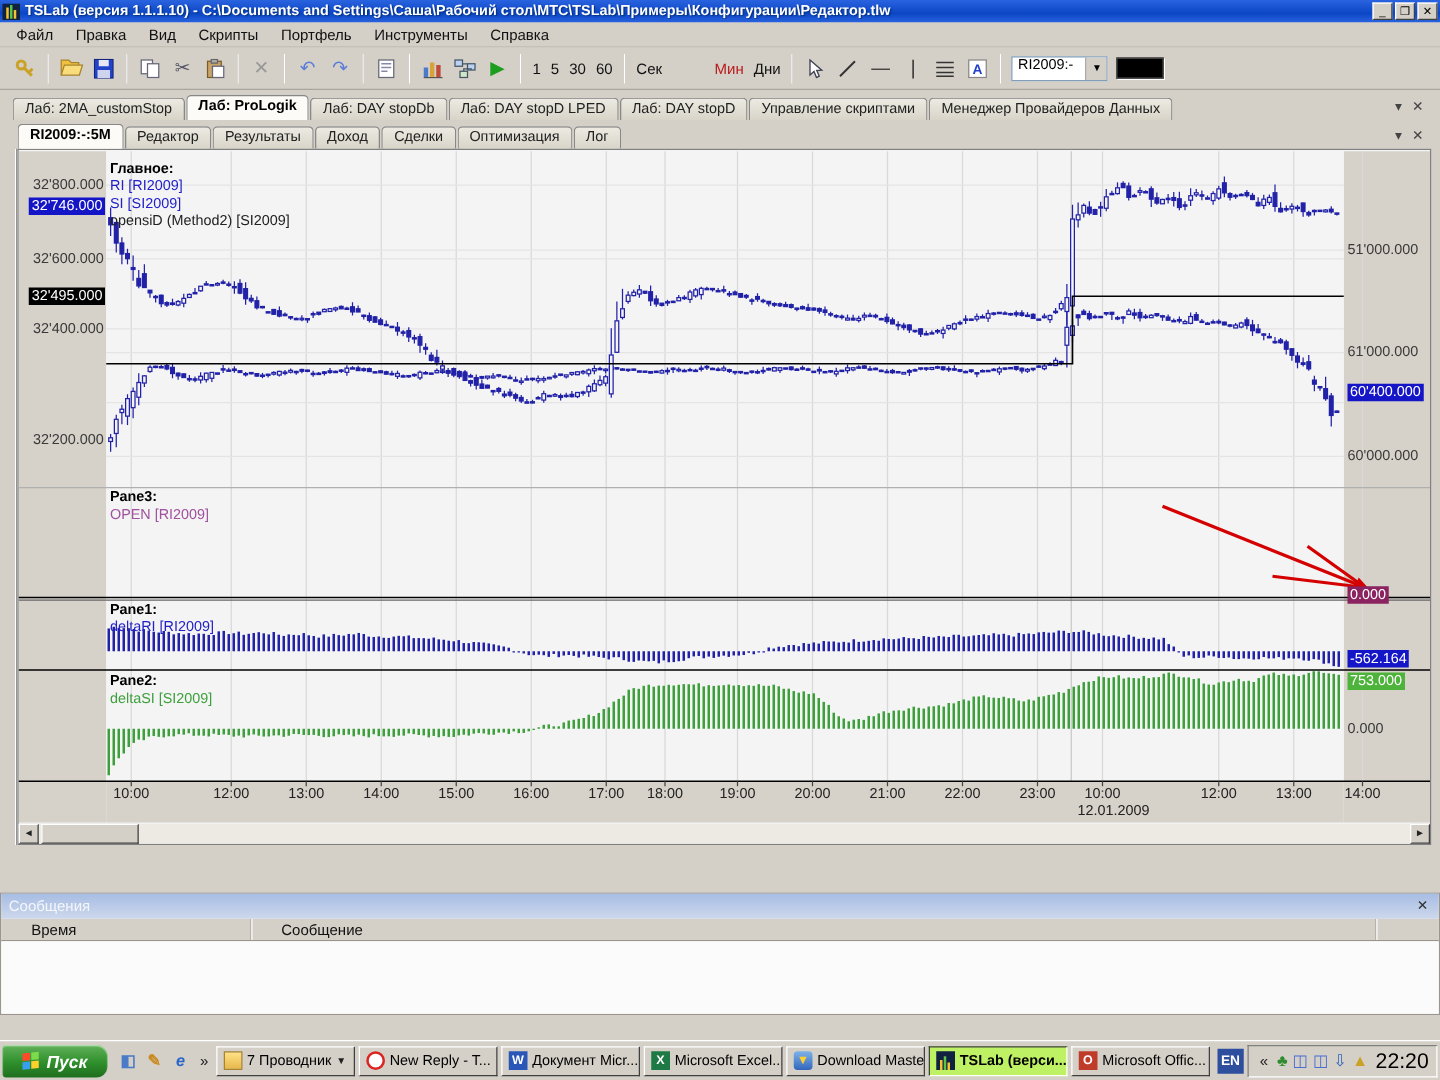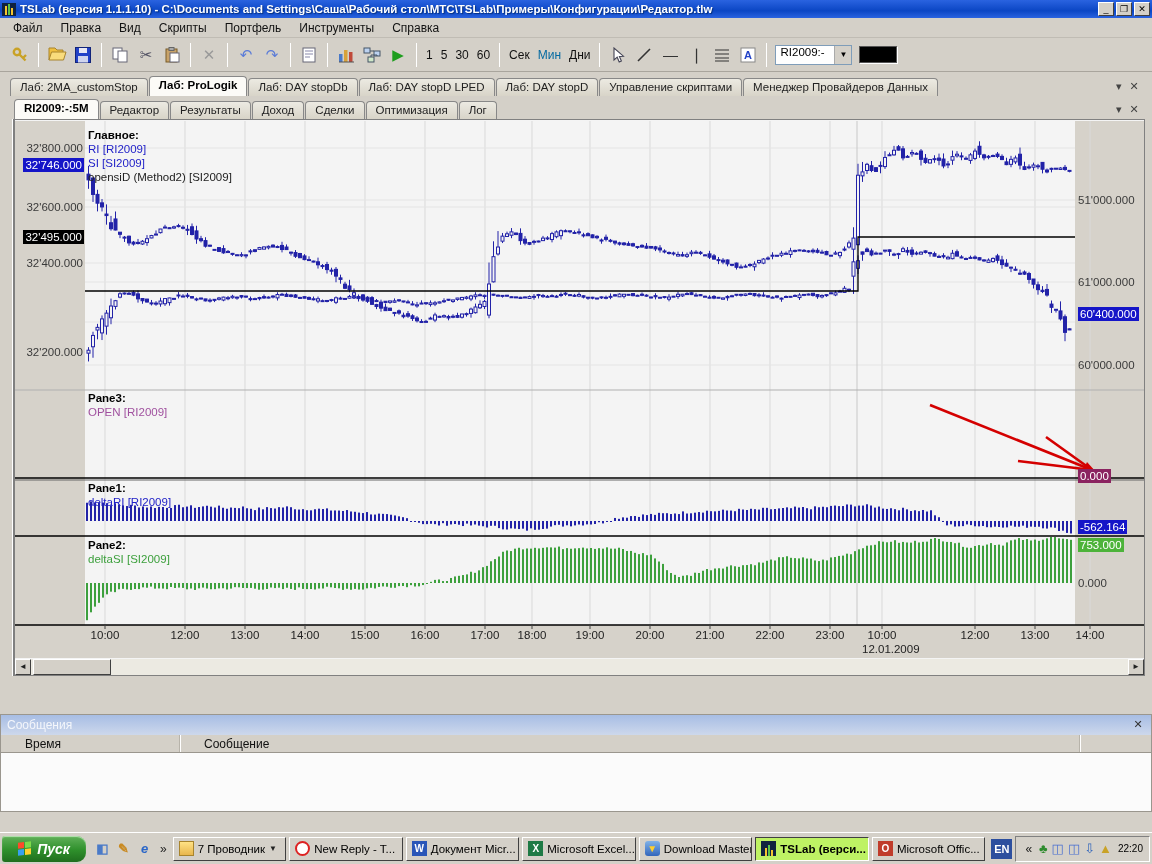--- a/index.html
+++ b/index.html
@@ -23,21 +23,21 @@
   .menubar { position:absolute; left:0; top:18px; width:1152px; height:20px; background:#d4d0c8; display:flex; align-items:center; padding-left:4px; border-bottom:1px solid #c0bcb4; }
   .menu-item { padding:2px 9px; color:#111; }
 
   
   .toolbar { position:absolute; left:0; top:38px; width:1152px; height:34px; background:#d4d0c8; display:flex; align-items:center; padding-left:4px; border-bottom:1px solid #a9a59d; }
   .tb-group { display:flex; align-items:center; height:28px; padding:0 3px; }
   .tb-sep { width:1px; height:24px; background:#9a968e; border-right:1px solid #fff; margin:0 2px; }
   .tb-btn { width:26px; height:26px; display:flex; align-items:center; justify-content:center; border:1px solid transparent; }
   .tb-btn .ch { font-size:15px; line-height:1; }
   .tb-text { padding:3px 4px; font-size:12px; color:#111; }
-  .tb-text.dim { color:#0369a1; }
+  .tb-text.dim { color:#b91c1c;margin-left:34px; }
   .tb-combo { display:flex; align-items:flex-start; border:1px solid #7f9db9; background:#fff; height:20px; margin:0 3px; }
   .tb-combo .val { padding:0 4px; font-size:11.5px; min-width:58px; }
   .tb-combo .dd { width:17px; height:18px; background:#d4d0c8; border-left:1px solid #aaa; text-align:center; font-size:8px; line-height:18px; }
   .tb-swatch { width:38px; height:17px; background:#000; border:1px solid #555; box-shadow:1px 1px 0 #fff; margin-left:4px; }
 
   
   .tabrow { position:absolute; display:flex; align-items:flex-end; }
   .tabrow1 { left:10px; top:76px; height:20px; }
   .tabrow2 { left:14px; top:98px; height:21px; }
   .tab { border:1px solid #888; border-bottom:none; background:linear-gradient(to bottom,#eceae2,#d8d4c8);
@@ -69,21 +69,21 @@
   .hscroll { position:absolute; left:15px; top:659px; width:1129px; height:16px; background:#eceae2; z-index:2; }
   .sb-btn { position:absolute; top:0; width:16px; height:16px; background:#d4d0c8; border:1px solid; border-color:#fff #404040 #404040 #fff; font-size:8px; text-align:center; line-height:14px; color:#222; }
   .sb-thumb { position:absolute; left:18px; top:0; width:78px; height:16px; background:#d4d0c8; border:1px solid; border-color:#fff #404040 #404040 #fff; }
 
   
   .messages { position:absolute; left:0; top:714px; width:1152px; height:98px; background:#fbfbfb; border:1px solid #9a968e; }
   .msg-title { height:20px; background:linear-gradient(to bottom,#a7bde4,#cdd8ec); color:#f4f6fb; font-size:12px; padding:3px 6px; position:relative; }
   .msg-close { position:absolute; right:6px; top:3px; color:#333; font-size:11px; width:14px; text-align:center; }
   .msg-cols { height:18px; background:#d4d0c8; border-bottom:1px solid #9a968e; display:flex; font-size:12px; color:#111; }
   .msg-col { padding:2px 6px 0 6px; border-right:1px solid #b7b3aa; box-shadow:1px 0 0 #fff; }
-  .msg-col.c1 { width:179px; padding-left:24px; }
+  .msg-col.c1 { width:200px; padding-left:24px; }
   .msg-col.c2 { width:900px; padding-left:24px; }
   .msg-body { height:58px; background:#fbfbfb; }
 
   
   .statusrow { position:absolute; left:0; top:812px; width:1152px; height:20px; background:#d4d0c8; }
   .status-cell { position:absolute; left:2px; top:2px; width:352px; height:16px; border:1px solid; border-color:#808080 #fff #fff #808080; }
   .status-iconbtn { position:absolute; left:386px; top:0px; width:22px; height:19px; background:#d4d0c8; border:1px solid; border-color:#fff #808080 #808080 #fff; display:flex; align-items:center; justify-content:center; }
   .status-iconbtn .pg { width:11px; height:13px; background:#eef3ee; border:1px solid #557755; box-shadow:inset 0 2px 0 #9dbb9d; }
   .status-sep { position:absolute; top:1px; width:1px; height:17px; background:#9a968e; box-shadow:1px 0 0 #fff; }
   .graph-tab { position:absolute; left:447px; top:0px; height:19px; background:#fcfbf7; border:1px solid #888; border-bottom:none; border-radius:4px 4px 0 0; padding:2px 16px; font-size:11.5px; }
@@ -107,21 +107,21 @@
   .ico-folder { background:linear-gradient(to bottom,#ffe285,#e8b64c); border:1px solid #a8842c; }
   .ico-opera { background:#fff; border-radius:50%; color:#d22; border:2px solid #d22; }
   .ico-word { background:#2a56b8; } .ico-excel { background:#1e7a45; }
   .ico-dm { background:linear-gradient(#7fb2e8,#3366bb); border-radius:3px; color:#ffd02e; }
   .ico-tslab { background:#10223f; } .ico-office { background:#c03c2a; }
   .ico-tslab i { display:block; width:2px; background:#f4c430; margin:0 .5px; }
   .dd-arrow { font-size:8px; color:#222; }
   .lang { width:21px; height:20px; background:#2d4f9e; color:#fff; font-size:11px; font-weight:bold; display:flex; align-items:center; justify-content:center; margin:0 3px; }
   .tray { height:26px; border:1px solid; border-color:#808080 #fff #fff #808080; display:flex; align-items:center; gap:4px; padding:0 6px; margin-right:2px; }
   .tray .t-ico { font-size:13px; line-height:1; }
-  .clock { font-size:10px; color:#000; padding-left:2px;text-align:right; }
+  .clock { font-size:17px; color:#000; padding-left:2px;text-align:right; }
 </style>
 </head>
 <body>
 
 <div id="root">
 
   <div class="titlebar">
     <div class="app-icon">
         <i style="height:9px"></i>
         <i class="g" style="height:11px"></i>

